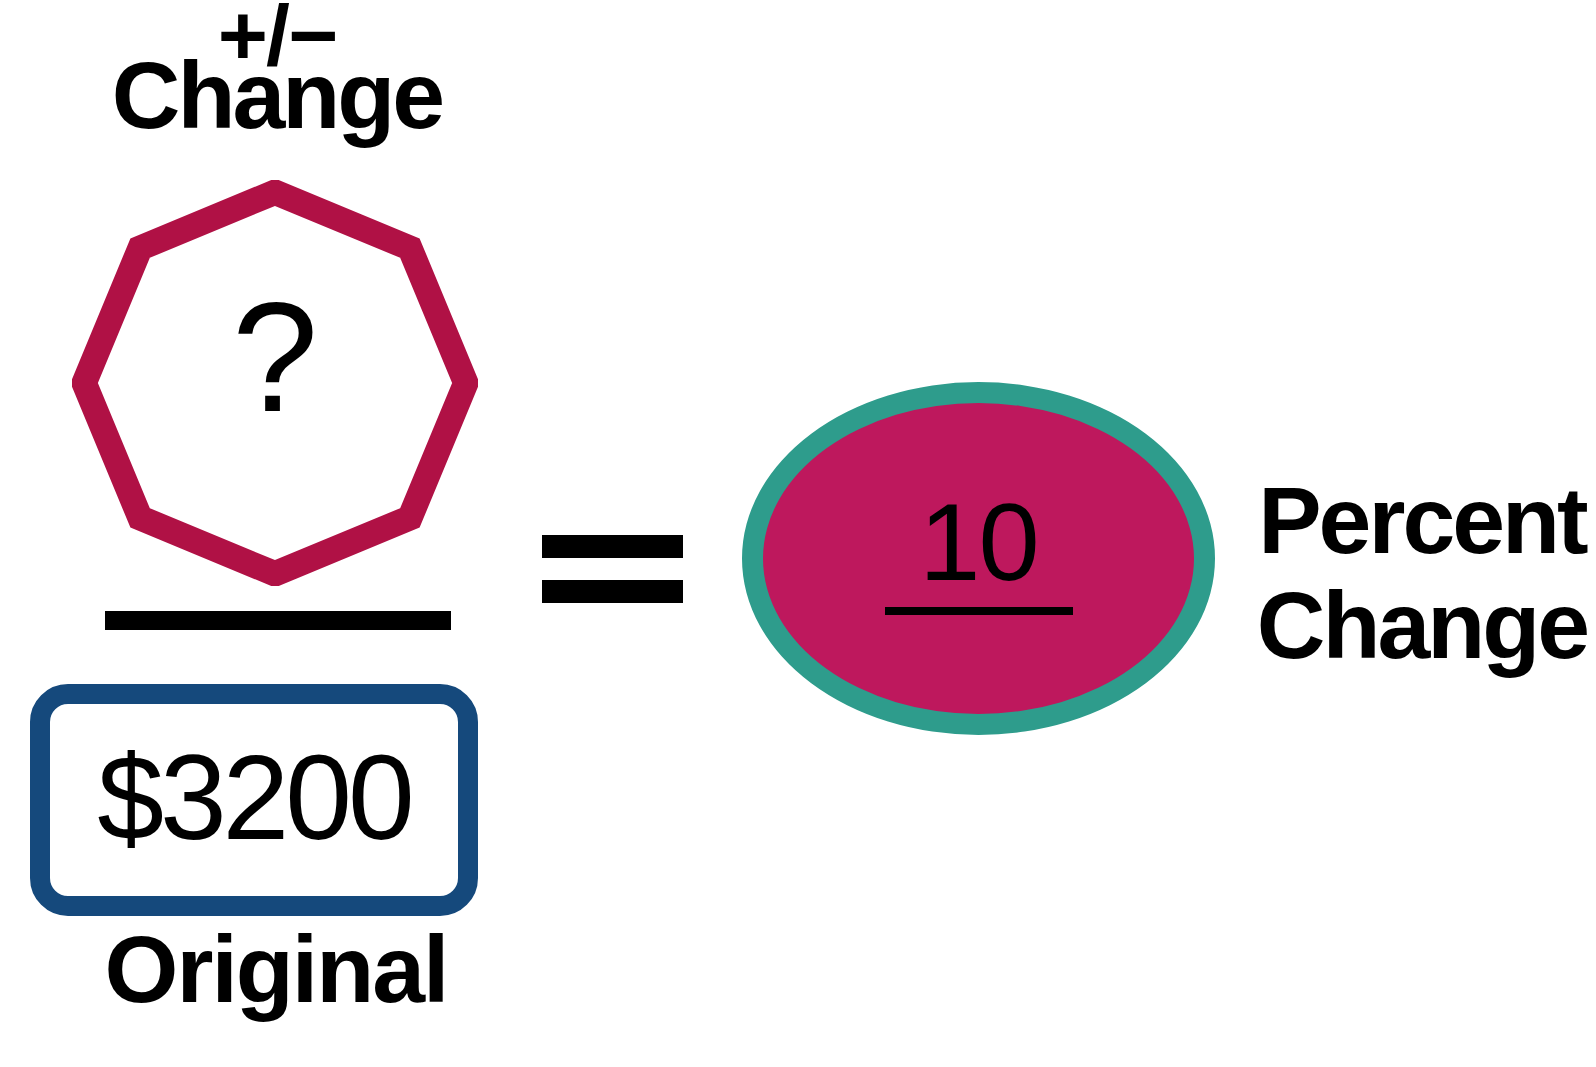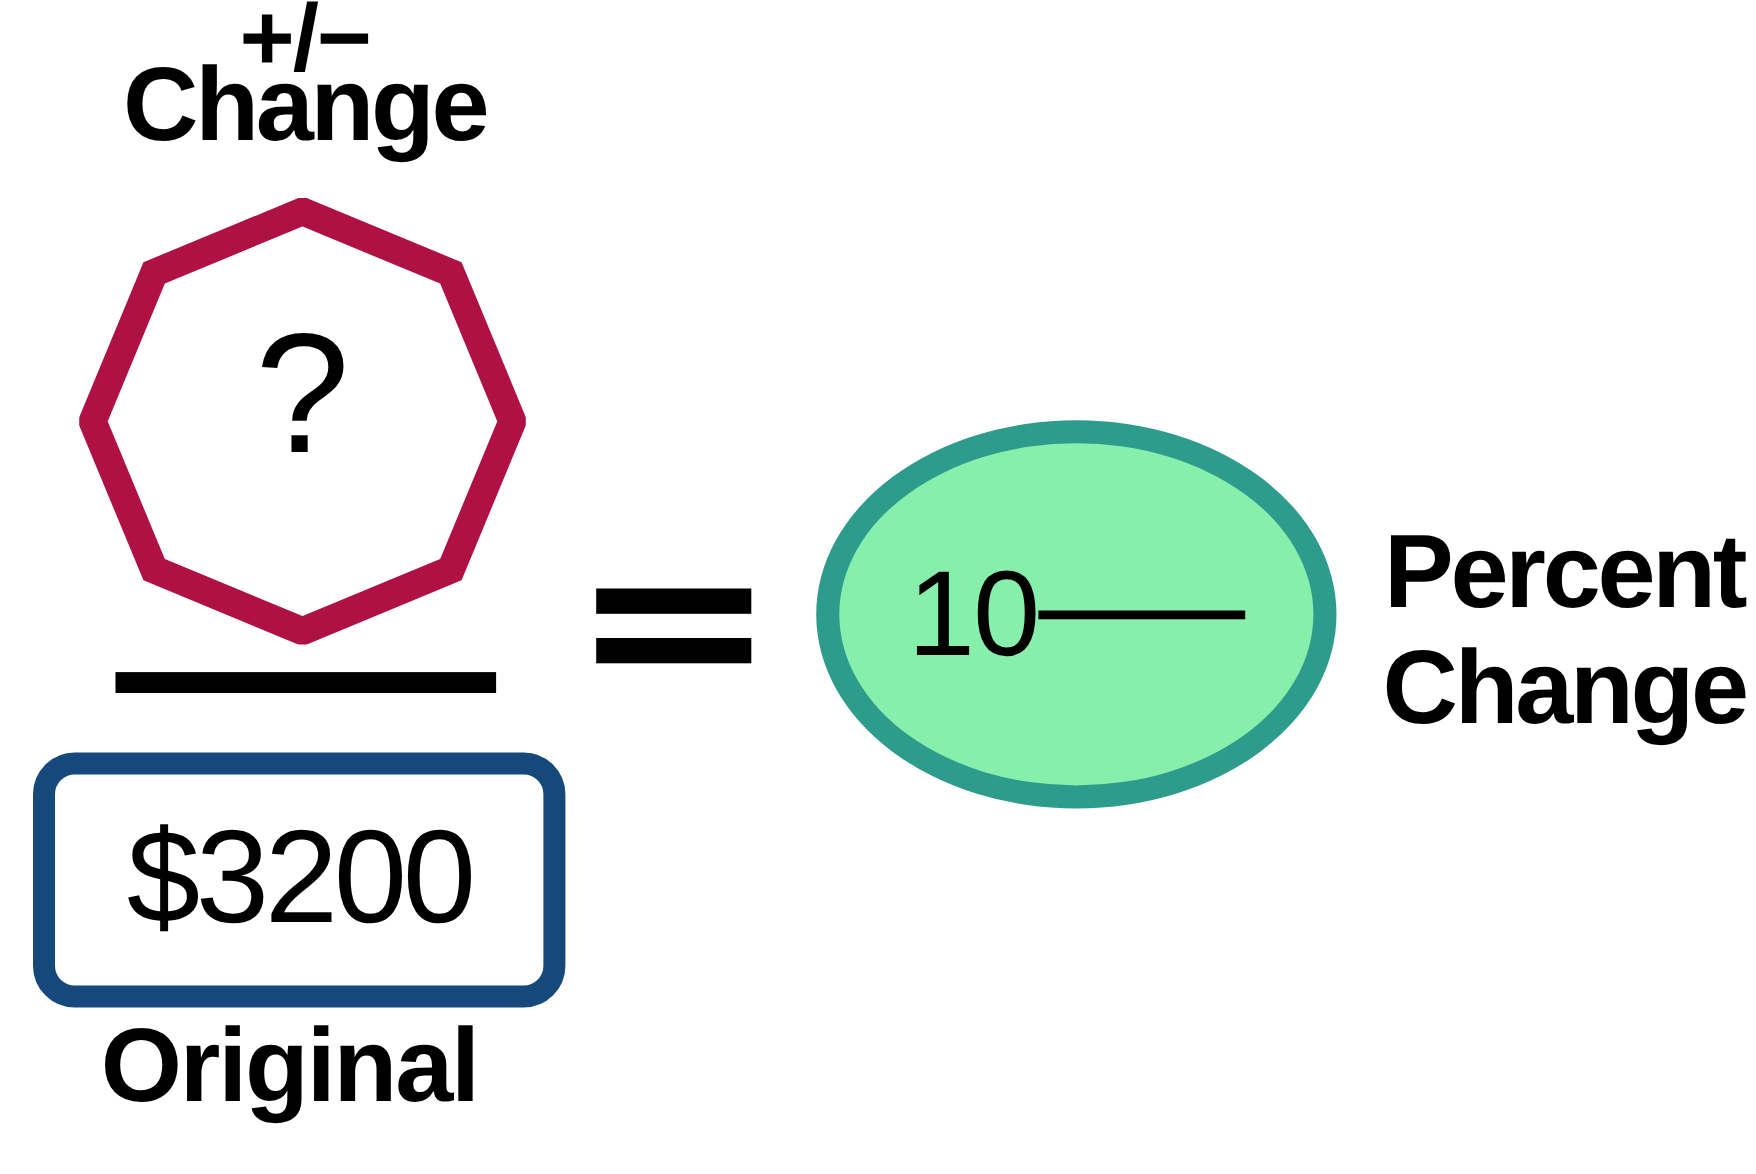--- a/index.html
+++ b/index.html
@@ -39,53 +39,53 @@
     left: 175px; top: 280px; width: 200px;
     text-align: center;
     font-size: 155px; font-weight: 500;
     line-height: 1;
   }
   .fraction-bar-left {
     left: 105px; top: 611px; width: 346px; height: 19px;
     background: #000000;
   }
   .original-box {
-    left: 30px; top: 684px; width: 484px; height: 232px;
+    left: 30px; top: 684px; width: 448px; height: 232px;
     box-sizing: border-box;
     border: 20px solid #15497C;
     border-radius: 38px;
     background: #ffffff;
     display: flex; align-items: center; justify-content: center;
   }
   .original-value {
     font-size: 120px; font-weight: 400;
     letter-spacing: -4px;
     line-height: 1;
     padding-bottom: 6px;
   }
   .original-label {
-    left: 63px; top: 922px; width: 400px;
+    left: 76px; top: 922px; width: 400px;
     text-align: center;
     font-size: 95px; font-weight: 700;
     line-height: 1;
     letter-spacing: -2px;
   }
   .equals-icon {
     left: 542px; top: 535px; width: 141px; height: 68px;
     display: flex; flex-direction: column; justify-content: space-between;
   }
   .equals-bar { width: 100%; height: 23px; background: #000000; }
 
   .percent-ellipse {
     left: 742px; top: 382px; width: 473px; height: 353px;
     box-sizing: border-box;
     border: 21px solid #2E9C8C;
     border-radius: 50%;
-    background: #86efac;
-    display: flex; flex-direction: row;
+    background: #be185d;
+    display: flex; flex-direction: column;
     align-items: center; justify-content: center;
   }
   .fraction-num, .fraction-den {
     font-size: 110px; font-weight: 400;
     line-height: 0.95;
     letter-spacing: -2px;
   }
   .fraction-divider {
     width: 188px; height: 8px; background: #000000;
     margin: 12px 0;

